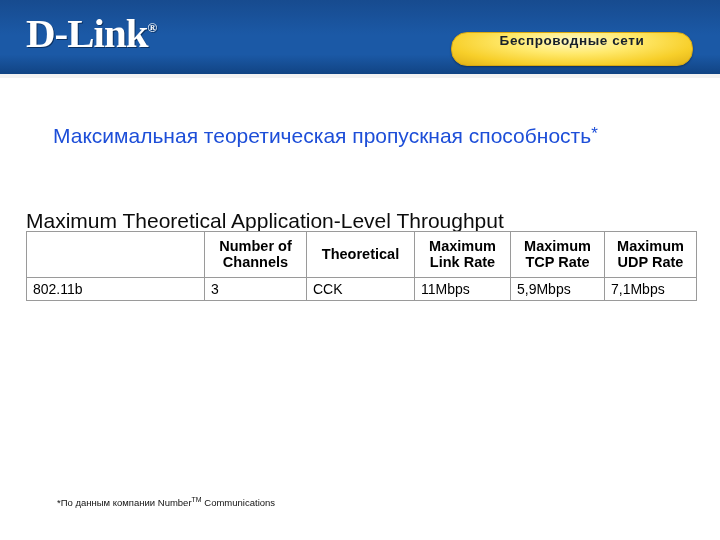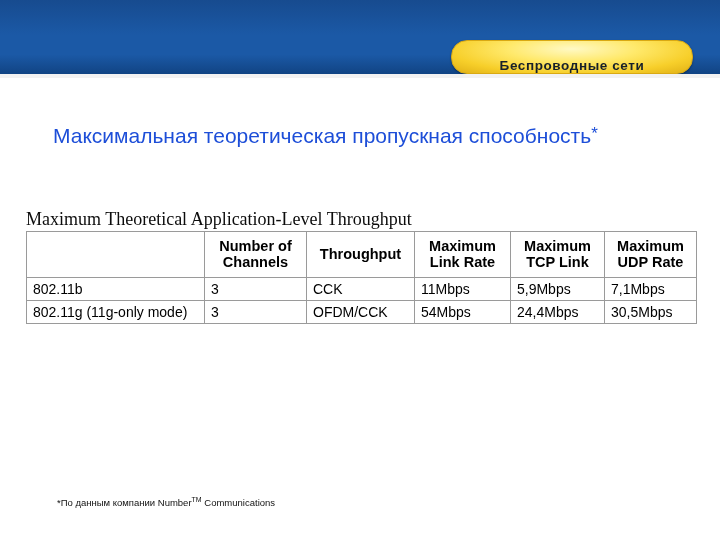--- a/index.html
+++ b/index.html
@@ -47,29 +47,29 @@
     font-size: 13px;
     vertical-align: super;
     font-weight: bold;
     letter-spacing: 0;
   }
 
   
   .pill {
     position: absolute;
     left: 451px;
-    top: 40px;
+    top: 32px;
     width: 240px;
     height: 32px;
     border-radius: 16px;
     background: radial-gradient(ellipse at 50% 25%, #fff9c4 0%, #ffe96b 38%, #f7cf2a 72%, #e0b015 100%);
     border: 1px solid #d9a913;
     box-shadow: 0 1px 2px rgba(0,0,0,0.35);
     display: flex;
-    align-items: flex-end;
+    align-items: flex-start;
     justify-content: center;
   }
   .pill-text {
     font-family: "Liberation Sans", sans-serif;
     font-size: 13.5px;
     font-weight: bold;
     color: #17202a;
     letter-spacing: 0.6px;
     white-space: nowrap;
   }
@@ -84,23 +84,23 @@
     color: #1d4ed8;
     font-family: "Liberation Sans", sans-serif;
     white-space: nowrap;
   }
   .slide-title .star { font-size: 17px; vertical-align: top; }
 
   .eng-caption {
     position: absolute;
     left: 26px;
     top: 209px;
-    font-size: 18px;
+    font-size: 21px;
     color: #0c0c0c;
-    font-family: Liberation Serif, serif;
+    font-family: Liberation Sans, sans-serif;
     white-space: nowrap;
   }
 
   
   .tbl-wrap {
     position: absolute;
     left: 26px;
     top: 231px;
     width: 670px;
   }
@@ -152,20 +152,23 @@
     color: #111111;
     font-family: "Liberation Sans", sans-serif;
     white-space: nowrap;
   }
   .footnote .sup2 { font-size: 7px; vertical-align: super; }
 </style>
 </head>
 <body>
 
 <div class="header-band">
+  <div class="logo">
+    <span>D-Link</span><span class="reg">®</span>
+  </div>
   <div class="pill">
     <span class="pill-text">Беспроводные сети</span>
   </div>
 </div>
 
 <div class="slide-title">
   <span>Максимальная теоретическая пропускная способность</span><span class="star">*</span>
 </div>
 
 <div class="eng-caption">Maximum Theoretical Application-Level Throughput</div>
@@ -183,52 +186,44 @@
     <thead>
       <tr>
         <th class="blank">
           <div></div>
         </th>
         <th>
           <div>Number of</div>
           <div>Channels</div>
         </th>
         <th>
-          <div>Throughput</div>
+          <div>Theoretical</div>
         </th>
         <th>
           <div>Maximum</div>
           <div>Link Rate</div>
         </th>
         <th>
           <div>Maximum</div>
-          <div>TCP Link</div>
+          <div>TCP Rate</div>
         </th>
         <th>
           <div>Maximum</div>
           <div>UDP Rate</div>
         </th>
       </tr>
     </thead>
     <tbody>
       <tr>
         <td class="c-std">802.11b</td>
         <td class="c-num">3</td>
         <td class="c-mid">CCK</td>
         <td class="c-mid">11Mbps</td>
         <td class="c-mid">5,9Mbps</td>
         <td class="c-mid">7,1Mbps</td>
       </tr>
-      <tr>
-        <td class="c-std">802.11g (11g-only mode)</td>
-        <td class="c-num">3</td>
-        <td class="c-mid">OFDM/CCK</td>
-        <td class="c-mid">54Mbps</td>
-        <td class="c-mid">24,4Mbps</td>
-        <td class="c-mid">30,5Mbps</td>
-      </tr>
     </tbody>
   </table>
 </div>
 
 <div class="footnote">
   <span>*По данным компании Number</span><span class="sup2">TM</span><span> Communications</span>
 </div>
 
 </body></html>

